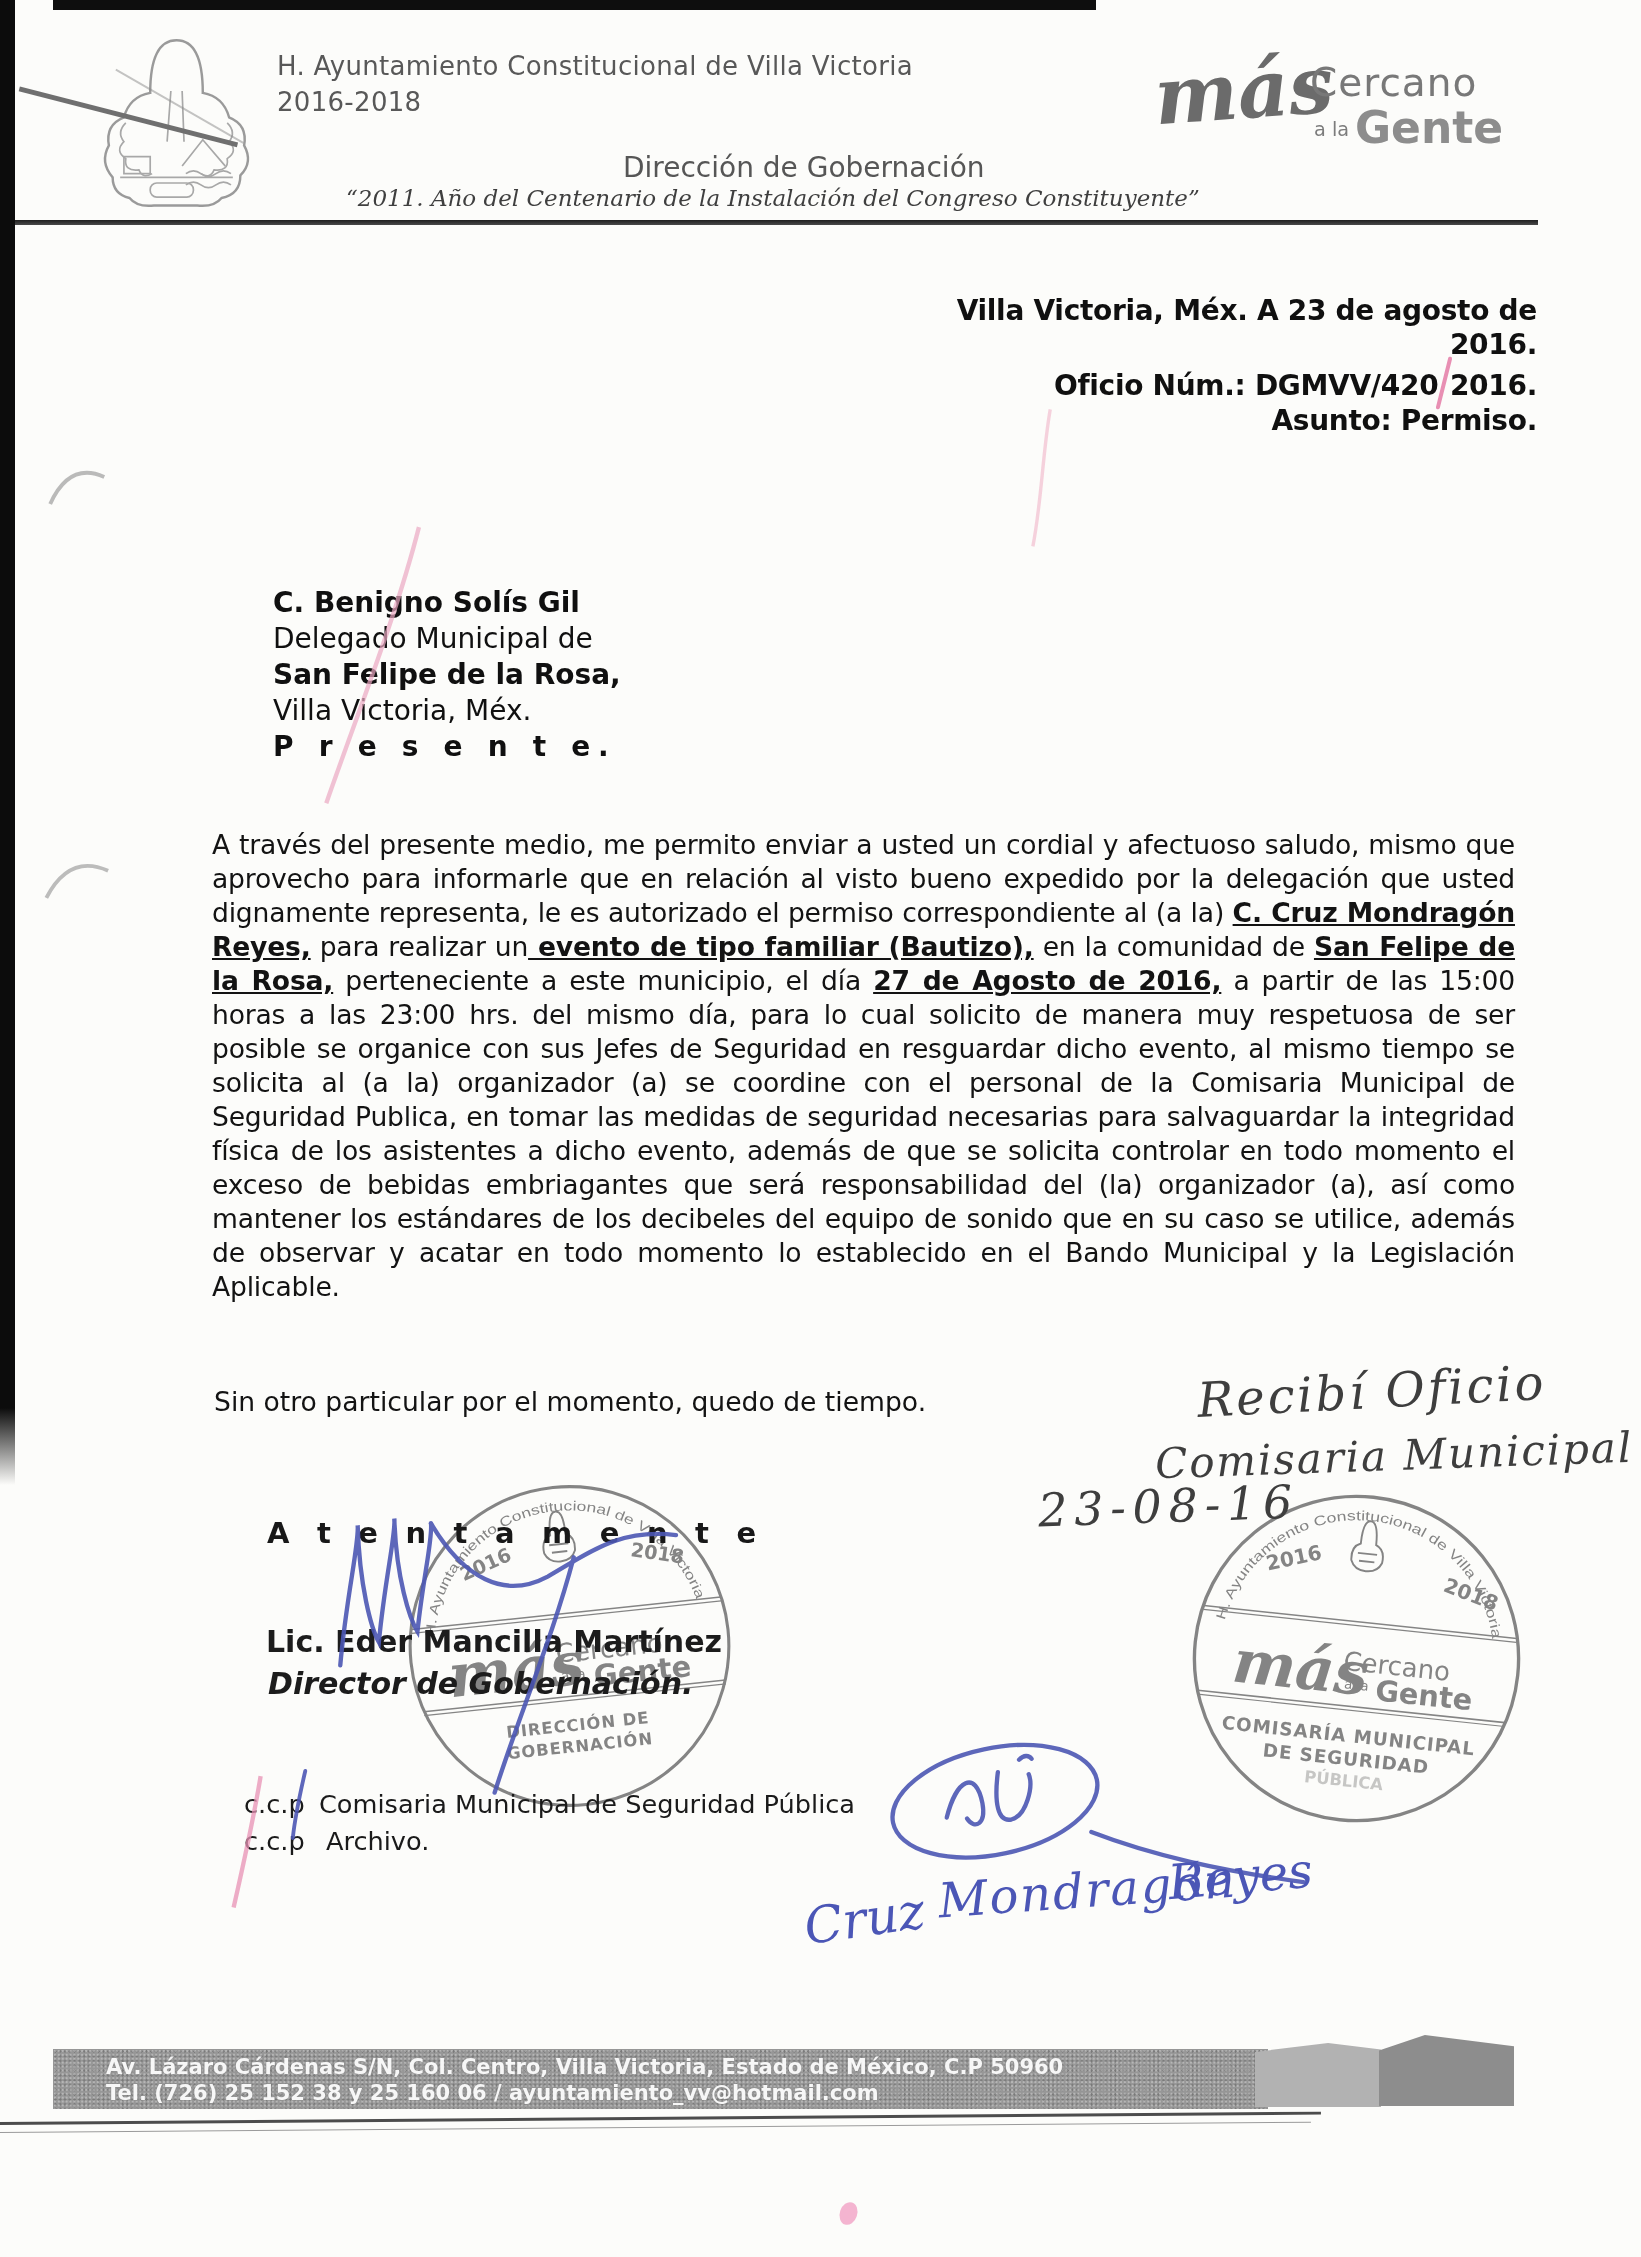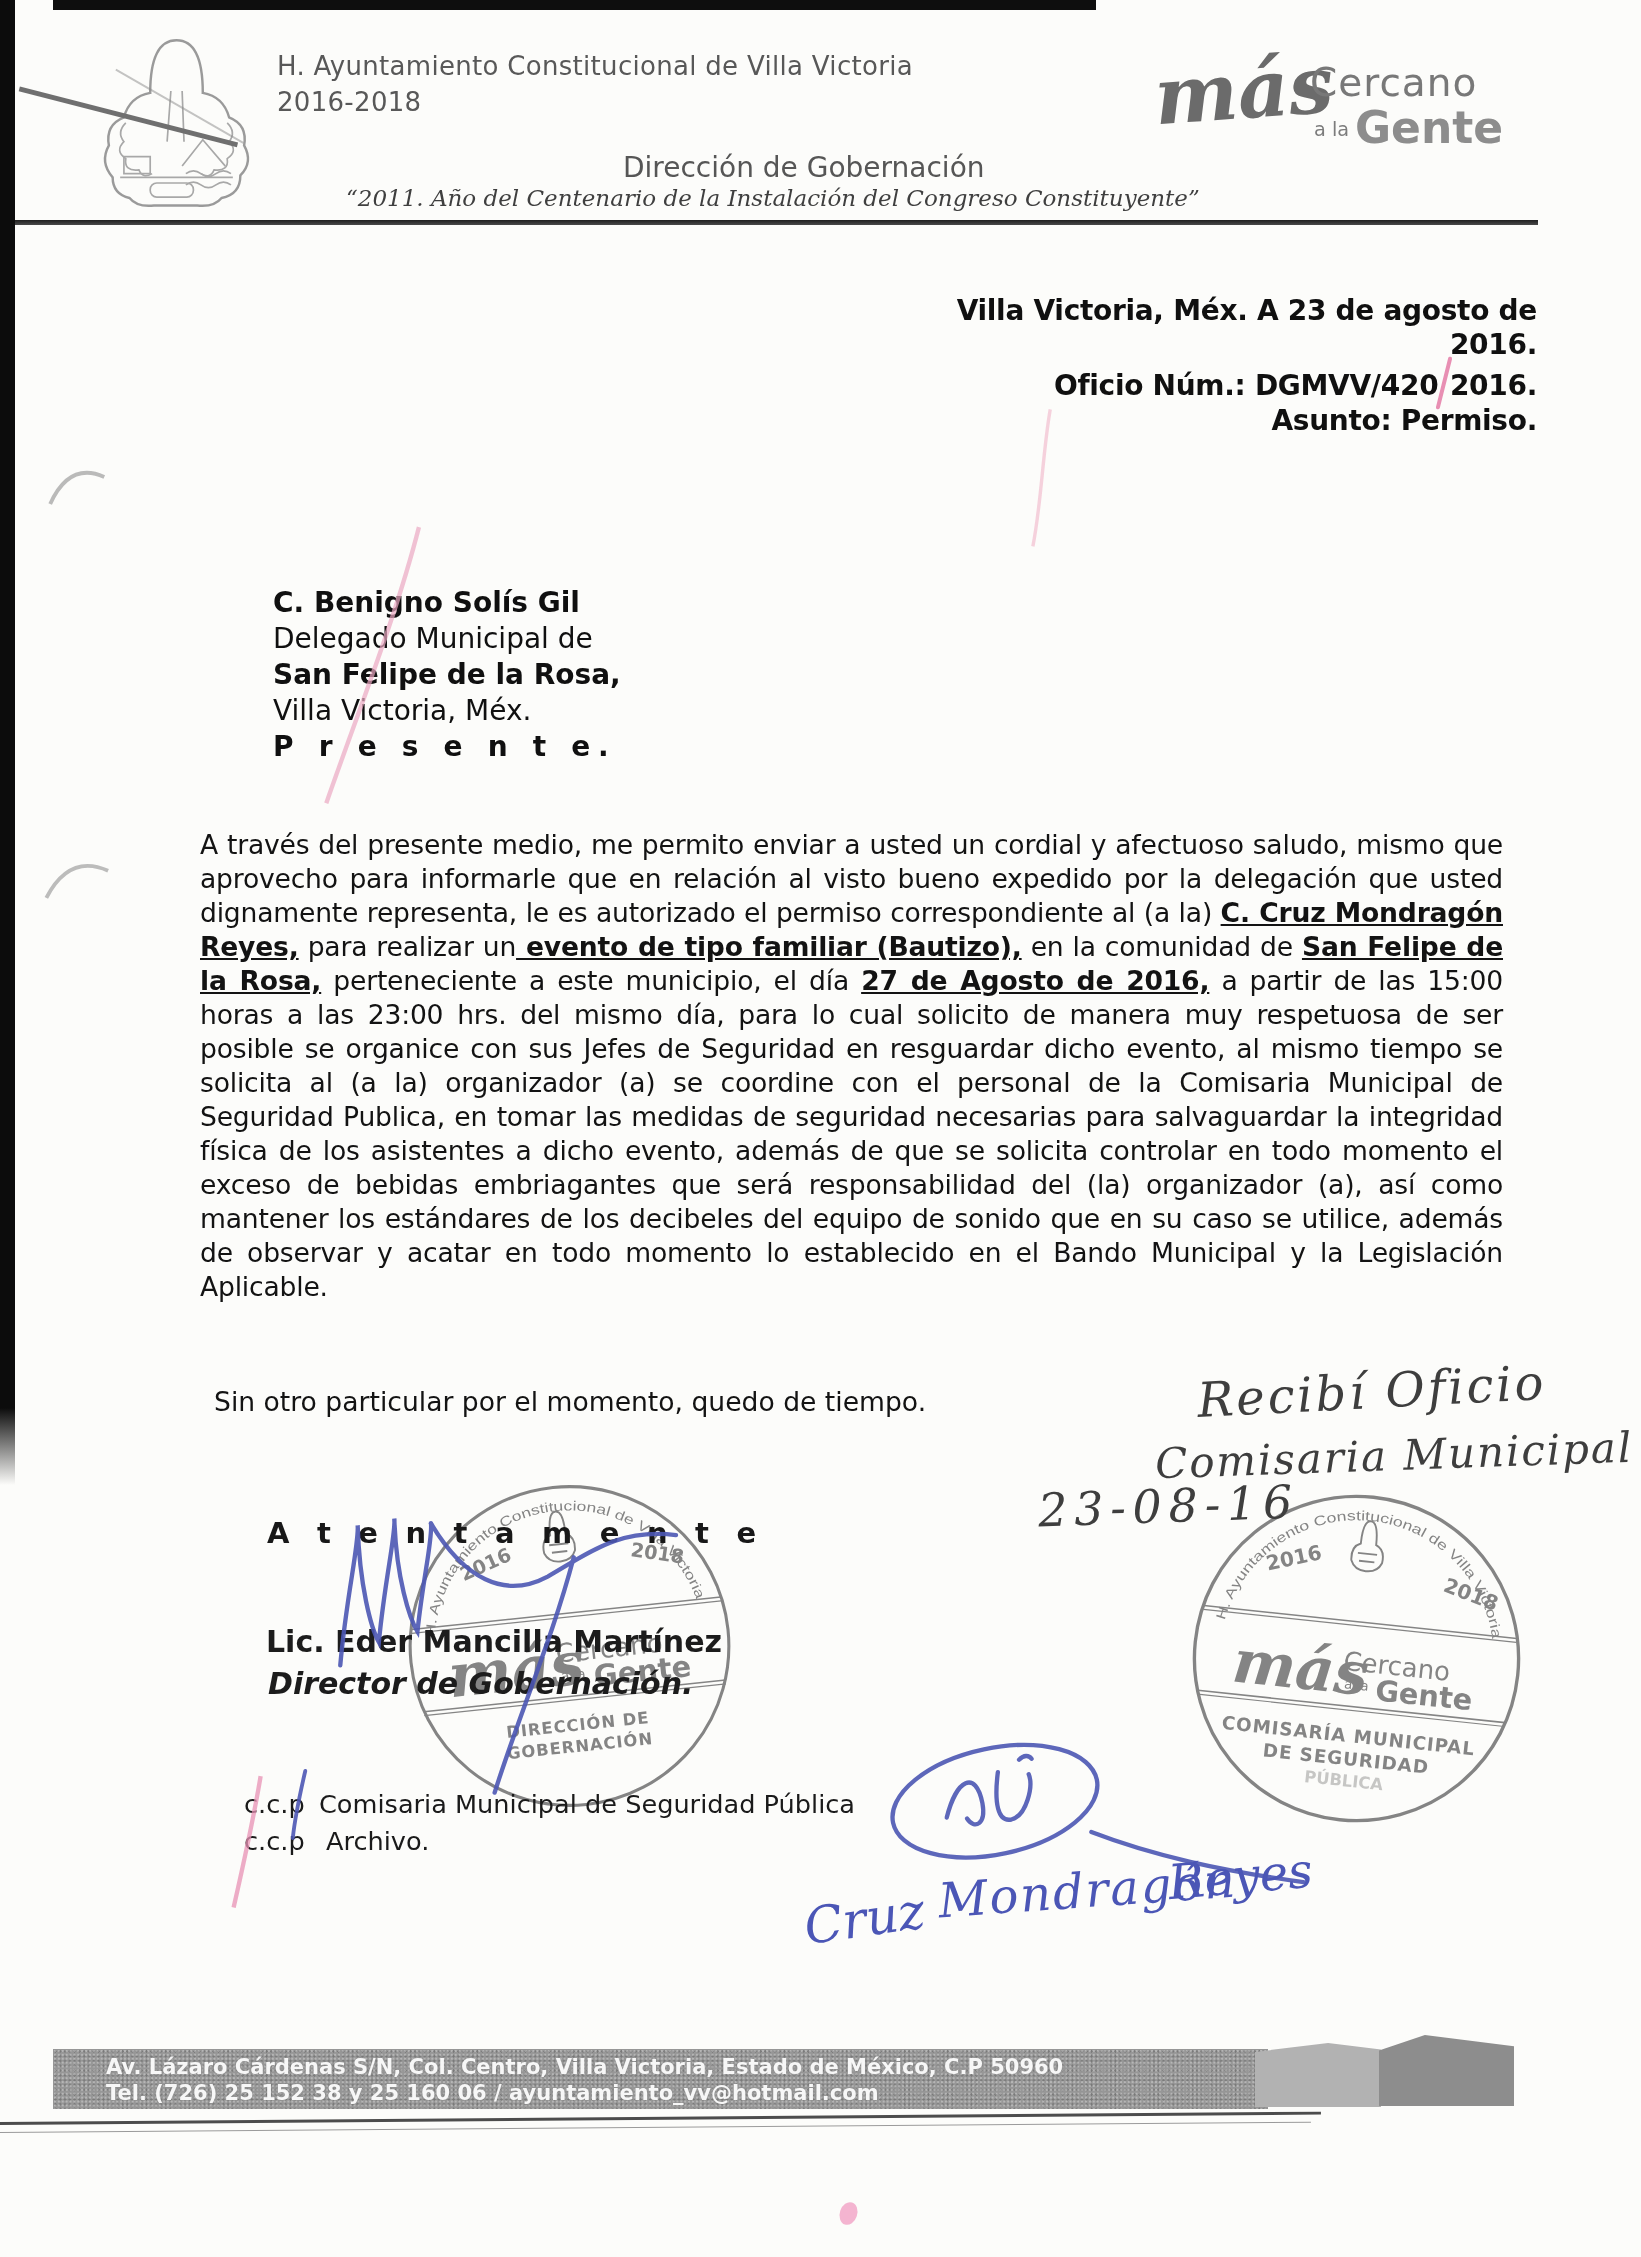--- a/index.html
+++ b/index.html
@@ -31,21 +31,21 @@
   .pinkslash{display:inline-block;width:11.6px;height:42px;vertical-align:-8.7px;position:relative;}
   .pinkslash::before{content:"";position:absolute;left:3.9px;top:-5.8px;width:3.9px;height:54px;
         background:#e47ba6;transform:rotate(14deg);border-radius:1.9px;opacity:.85;}
 
   
   .recipient{left:273px;top:585px;font-size:28px;line-height:36px;color:#101010;z-index:2;}
   .recipient .b{font-weight:bold;}
   .recipient .sal{font-weight:bold;letter-spacing:7.7px;}
 
   
-  .body-par{left:200px;top:828px;width:1303px;font-size:26.6px;line-height:34px;
+  .body-par{left:212px;top:828px;width:1303px;font-size:26.6px;line-height:34px;
         text-align:justify;color:#131313;letter-spacing:-0.2px;z-index:2;}
   .bold-underline{font-weight:bold;text-decoration:underline;}
   .farewell{left:214px;top:1386px;font-size:26.6px;color:#131313;z-index:2;}
 
   
   .atent{left:267px;top:1516px;font-size:29px;font-weight:bold;letter-spacing:8.7px;color:#181818;z-index:3;}
   .signer-name{left:266px;top:1624px;font-size:30px;font-weight:bold;color:#1c1c1c;z-index:3;}
   .signer-title{left:268px;top:1666px;font-size:30px;font-weight:bold;font-style:italic;color:#1c1c1c;z-index:3;}
 
   

